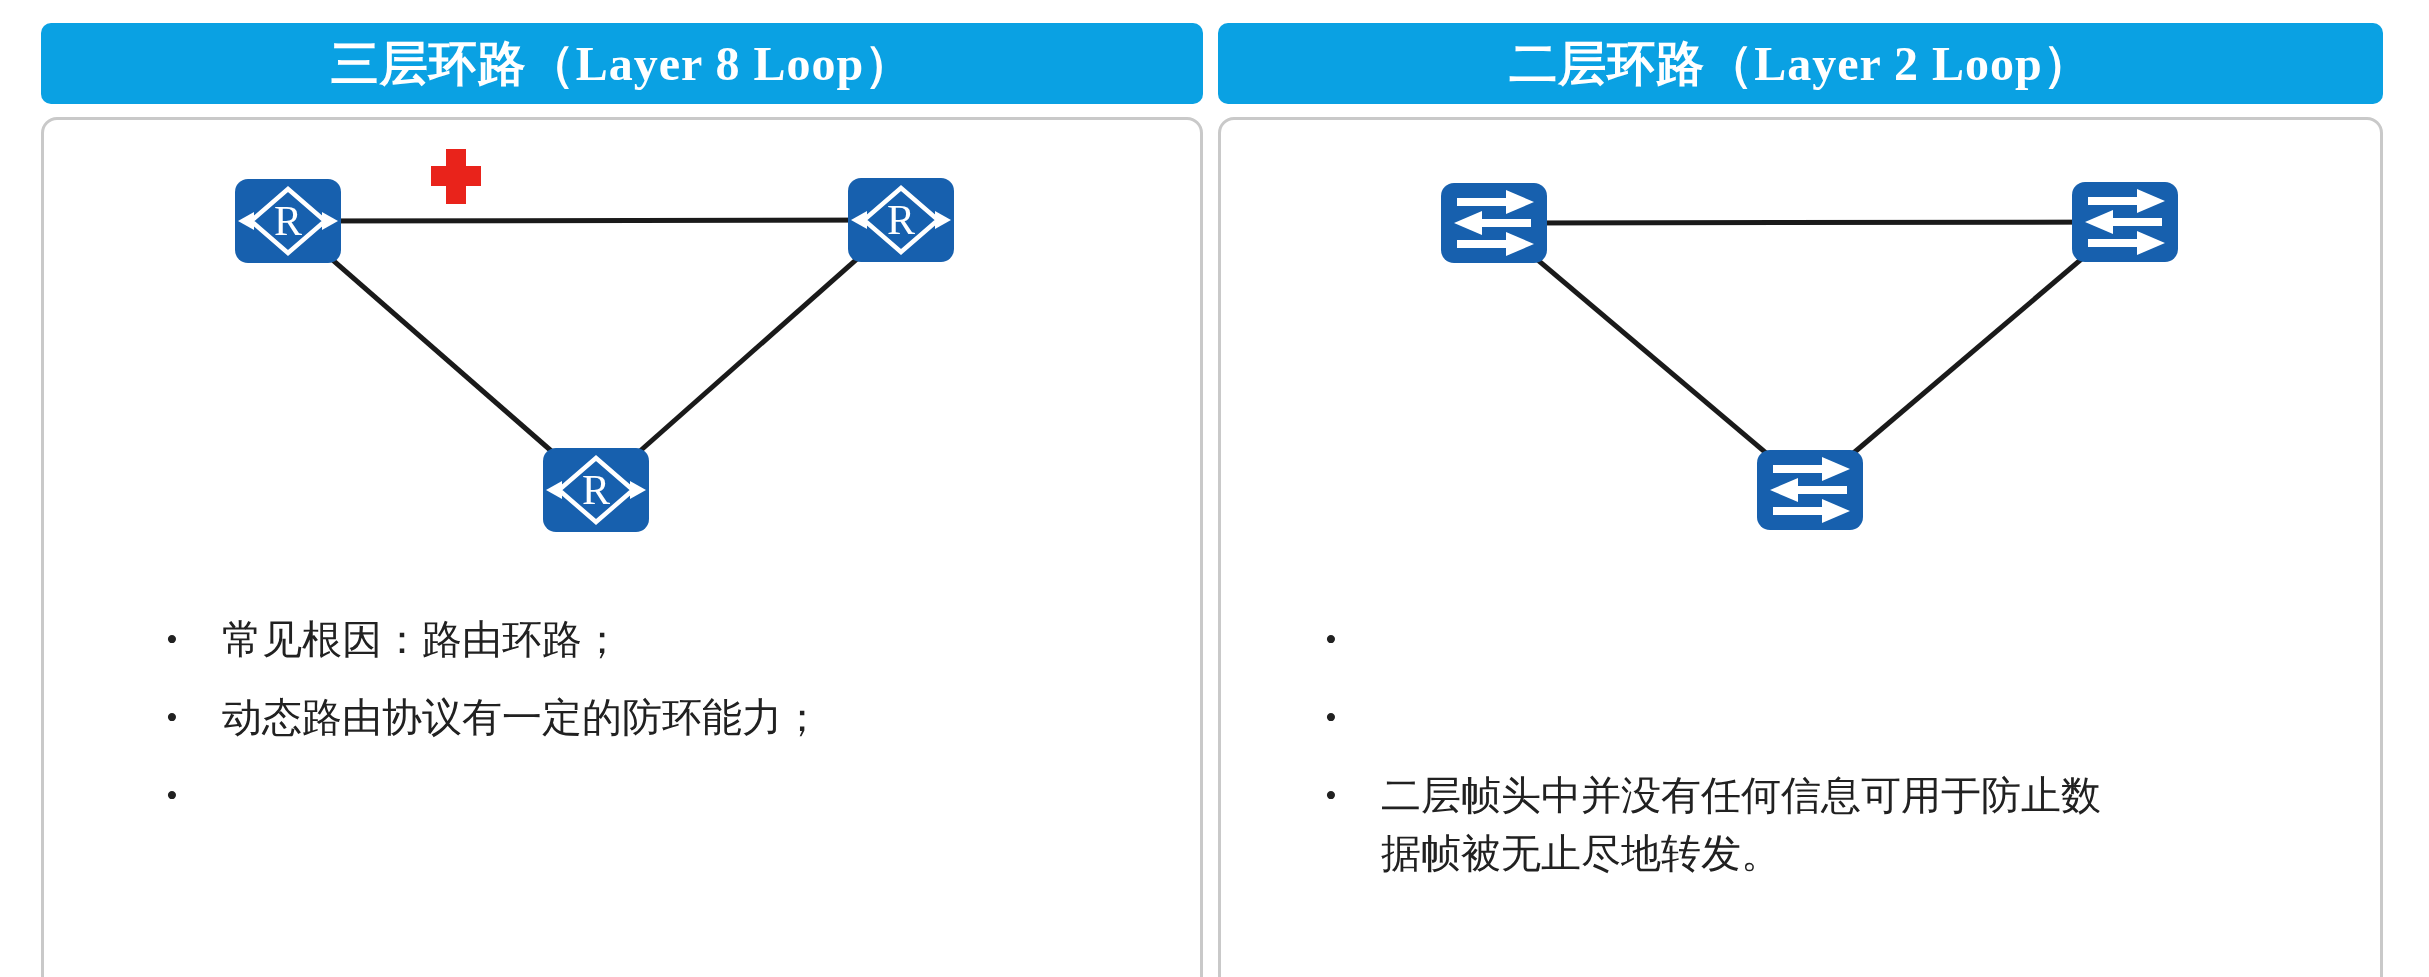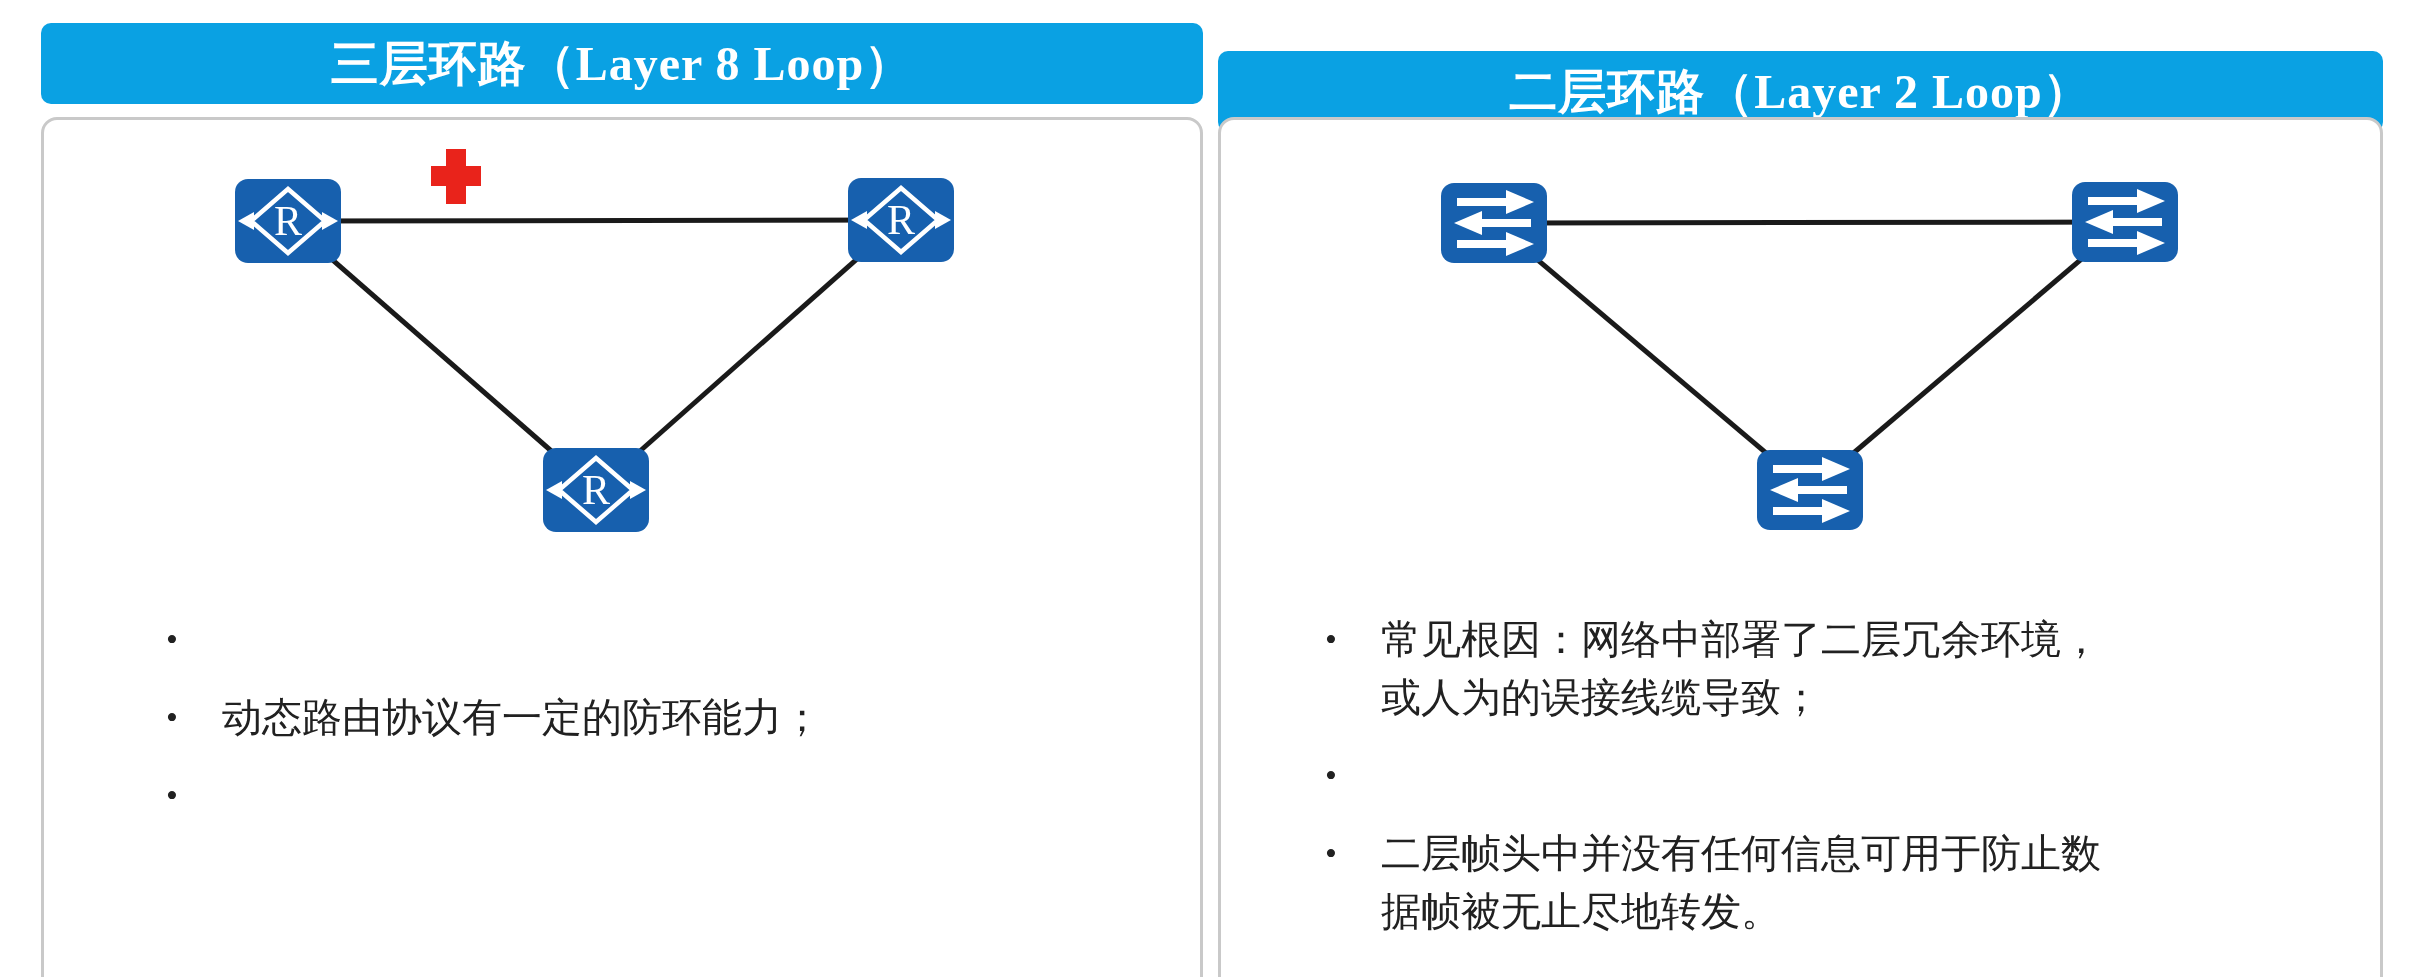--- a/index.html
+++ b/index.html
@@ -6,21 +6,21 @@
   .stage{
     position:relative;width:2429px;height:977px;background:#ffffff;overflow:hidden;
     font-family:"Liberation Serif","DejaVu Serif",serif;
   }
   .panel-header{
     position:absolute;top:23px;height:81px;background:#0aa1e3;border-radius:10px;
     display:flex;align-items:center;justify-content:center;
     color:#ffffff;font-size:48px;font-weight:700;letter-spacing:1px;
   }
   .panel-header.hleft{left:41px;width:1162px;}
-  .panel-header.hright{left:1218px;width:1165px;margin-top:28px;}
+  .panel-header.hright{left:1218px;width:1165px;}
   .panel{
     position:absolute;top:117px;height:920px;background:#ffffff;
     border:3px solid #c9c9c9;border-radius:16px;box-sizing:border-box;
   }
   .panel.pleft{left:41px;width:1162px;}
   .panel.pright{left:1218px;width:1165px;}
   .diagram{position:absolute;top:0;left:0;}
   .link{stroke:#1a1a1a;stroke-width:5;}
   .bullets{position:absolute;top:491px;left:0;margin:0;padding:0;list-style:none;}
   .bullet-item{
@@ -84,20 +84,21 @@
           <polygon points="-34,-9 -50,0 -34,9" fill="#ffffff"></polygon>
           <polygon points="34,-9 50,0 34,9" fill="#ffffff"></polygon>
           <text class="node-label" x="0" y="14" text-anchor="middle" font-size="42" fill="#ffffff">R</text>
         </g>
       </g>
     </svg>
 
     <ul class="bullets">
       <li class="bullet-item">
         <span class="bullet-dot">•</span>
+        <span class="bullet-text">常见根因：路由环路；</span>
       </li>
       <li class="bullet-item">
         <span class="bullet-dot">•</span>
         <span class="bullet-text">动态路由协议有一定的防环能力；</span>
       </li>
       <li class="bullet-item">
         <span class="bullet-dot">•</span>
       </li>
     </ul>
   </div>
@@ -143,21 +144,20 @@
           <polygon points="-12,-12 -40,0 -12,12" fill="#ffffff"></polygon>
           <line x1="-37" y1="21" x2="14" y2="21" stroke="#ffffff" stroke-width="8"></line>
           <polygon points="12,9 40,21 12,33" fill="#ffffff"></polygon>
         </g>
       </g>
     </svg>
 
     <ul class="bullets">
       <li class="bullet-item">
         <span class="bullet-dot">•</span>
-        <span class="bullet-text">常见根因：网络中部署了二层冗余环境，或人为的误接线缆导致；</span>
       </li>
       <li class="bullet-item">
         <span class="bullet-dot">•</span>
       </li>
       <li class="bullet-item">
         <span class="bullet-dot">•</span>
         <span class="bullet-text">二层帧头中并没有任何信息可用于防止数据帧被无止尽地转发。</span>
       </li>
     </ul>
   </div>

